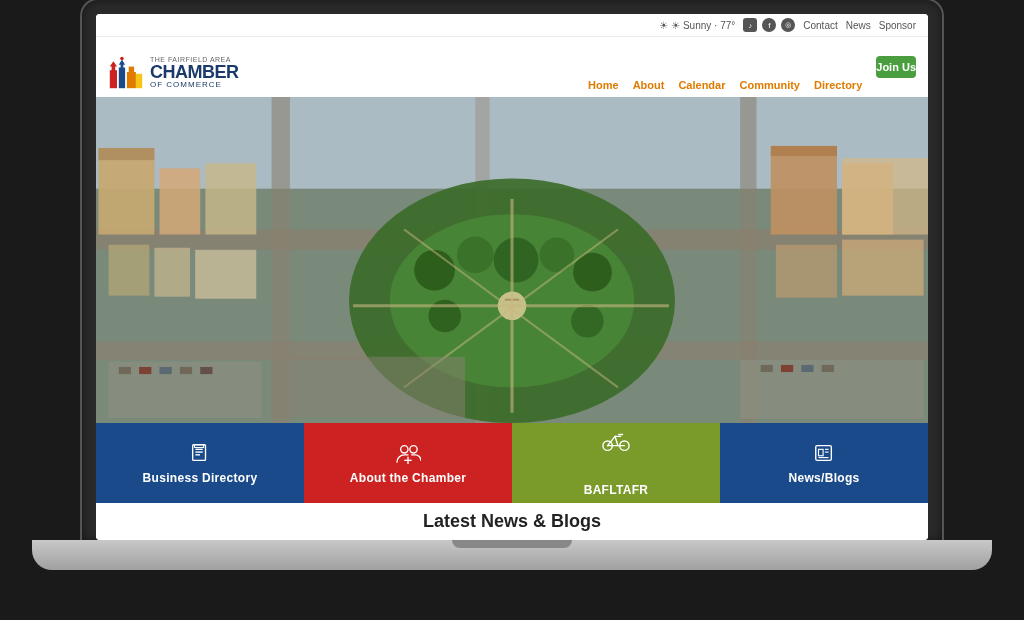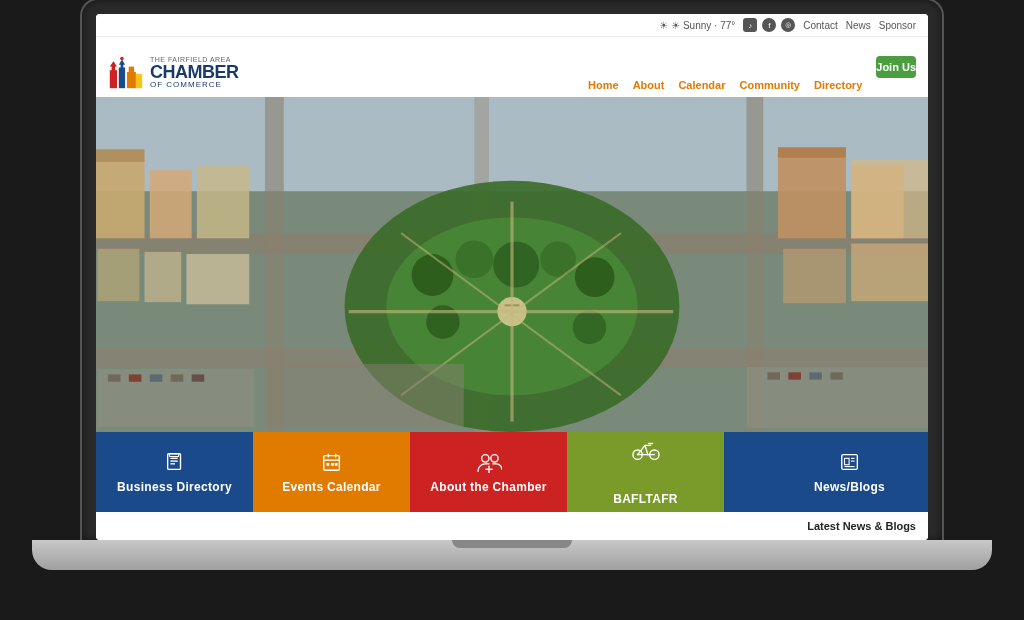--- a/index.html
+++ b/index.html
@@ -259,24 +259,23 @@
     }
 
     
     .latest-news {
       background: #fff;
       padding: 8px 12px;
       text-align: center;
     }
 
     .latest-news-title {
-      font-size: 11px;
+      font-size: 18px;
       font-weight: 700;
       color: #222;
-      text-align: right;
     }
 
     
     .logo-shapes {
       width: 36px;
       height: 36px;
     }
   </style>
 </head>
 <body>
@@ -416,34 +415,20 @@
                 <rect x="4" y="3" width="14" height="17" rx="1" stroke="white" stroke-width="1.5"></rect>
                 <line x1="7" y1="8" x2="15" y2="8" stroke="white" stroke-width="1.5"></line>
                 <line x1="7" y1="11" x2="15" y2="11" stroke="white" stroke-width="1.5"></line>
                 <line x1="7" y1="14" x2="12" y2="14" stroke="white" stroke-width="1.5"></line>
                 <rect x="6" y="3" width="10" height="3" rx="0.5" stroke="white" stroke-width="1.2" fill="none"></rect>
               </svg>
             </span>
             <span class="quick-link-label">Business Directory</span>
           </div>
 
-          <div class="quick-link-item" style="background:#e07b00;">
-            <span class="quick-link-icon">
-              <svg width="22" height="22" viewBox="0 0 24 24" fill="none" xmlns="http://www.w3.org/2000/svg">
-                <rect x="3" y="5" width="17" height="16" rx="1.5" stroke="white" stroke-width="1.5"></rect>
-                <line x1="3" y1="10" x2="20" y2="10" stroke="white" stroke-width="1.5"></line>
-                <line x1="8" y1="3" x2="8" y2="7" stroke="white" stroke-width="1.5"></line>
-                <line x1="16" y1="3" x2="16" y2="7" stroke="white" stroke-width="1.5"></line>
-                <rect x="6" y="13" width="3" height="3" fill="white" rx="0.3"></rect>
-                <rect x="11" y="13" width="3" height="3" fill="white" rx="0.3"></rect>
-                <rect x="15" y="13" width="3" height="3" fill="white" rx="0.3"></rect>
-              </svg>
-            </span>
-            <span class="quick-link-label">Events Calendar</span>
-          </div>
 
           <div class="quick-link-item" style="background:#cc2222;">
             <span class="quick-link-icon">
               <svg width="26" height="22" viewBox="0 0 28 24" fill="none" xmlns="http://www.w3.org/2000/svg">
                 <circle cx="10" cy="8" r="4" stroke="white" stroke-width="1.5"></circle>
                 <circle cx="20" cy="8" r="4" stroke="white" stroke-width="1.5"></circle>
                 <path d="M2 22c0-4.4 3.6-8 8-8h4" stroke="white" stroke-width="1.5" stroke-linecap="round"></path>
                 <path d="M18 14h4c3.3 0 6 2.7 6 6" stroke="white" stroke-width="1.5" stroke-linecap="round"></path>
                 <line x1="14" y1="16" x2="14" y2="24" stroke="white" stroke-width="1.5"></line>
                 <line x1="10" y1="20" x2="18" y2="20" stroke="white" stroke-width="1.5"></line>

